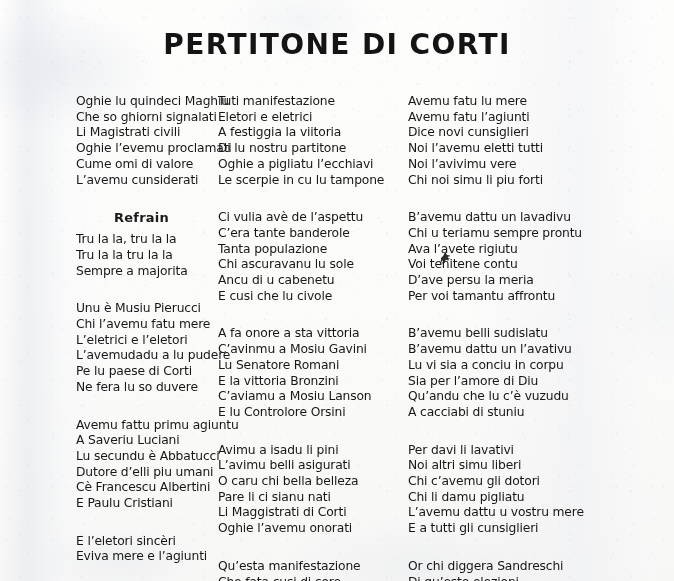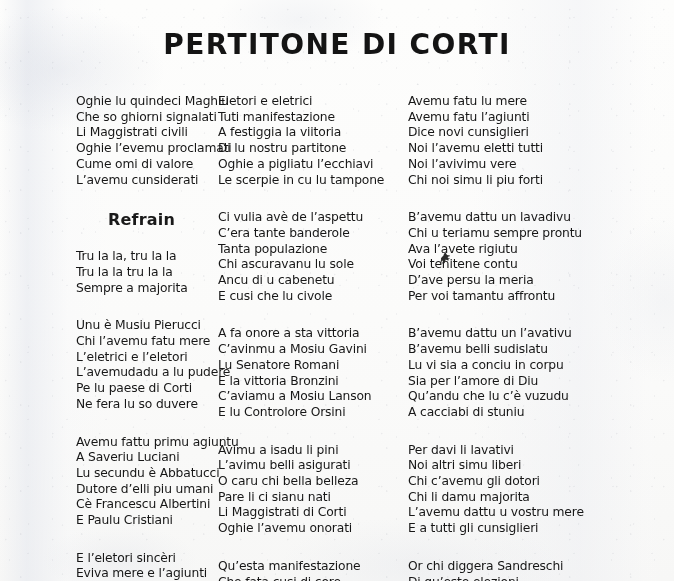--- a/index.html
+++ b/index.html
@@ -94,25 +94,25 @@
   .col-1 { width: 207px; padding-left: 76px; }
   .col-2 { width: 186px; padding-left: 11px; }
   .col-3 { width: 281px; padding-left: 15px; }
 
   .stanza {
     margin: 0 0 22px 0;
   }
 
   .stanza-heading {
     font-family: "DejaVu Sans", sans-serif;
-    font-size: 16px;
+    font-size: 13px;
     font-weight: bold;
     color: #1a1a1a;
     text-align: center;
-    margin-bottom: 20px;
+    margin-bottom: 7px;
     letter-spacing: 0.2px;
   }
 
   .line {
     font-family: "DejaVu Sans", sans-serif;
     font-size: 12.3px;
     line-height: 15.7px;
     color: #171717;
     white-space: pre;
     letter-spacing: -0.15px;
@@ -134,21 +134,21 @@
 
 <div id="sheet">
 
   <div id="title">PERTITONE DI CORTI</div>
 
   <div id="columns">
     <div class="column col-1">
         <div class="stanza">
           <div class="line">Oghie lu quindeci Maghiu</div>
           <div class="line">Che so ghiorni signalati</div>
-          <div class="line">Li Maggistrati civili</div>
+          <div class="line">Li Magistrati civili</div>
           <div class="line">Oghie l’evemu proclamati</div>
           <div class="line">Cume omi di valore</div>
           <div class="line">L’avemu cunsiderati</div>
         </div>
         <div class="stanza">
           <div class="stanza-heading">Refrain</div>
           <div class="line">Tru la la, tru la la</div>
           <div class="line">Tru la la tru la la</div>
           <div class="line">Sempre a majorita</div>
         </div>
@@ -168,22 +168,22 @@
           <div class="line">Cè Francescu Albertini</div>
           <div class="line">E Paulu Cristiani</div>
         </div>
         <div class="stanza">
           <div class="line">E l’eletori sincèri</div>
           <div class="line">Eviva mere e l’agiunti</div>
         </div>
       </div>
     <div class="column col-2">
         <div class="stanza">
+          <div class="line">Tuti manifestazione</div>
           <div class="line">Eletori e eletrici</div>
-          <div class="line">Tuti manifestazione</div>
           <div class="line">A festiggia la viitoria</div>
           <div class="line">Di lu nostru partitone</div>
           <div class="line">Oghie a pigliatu l’ecchiavi</div>
           <div class="line">Le scerpie in cu lu tampone</div>
         </div>
         <div class="stanza">
           <div class="line">Ci vulia avè de l’aspettu</div>
           <div class="line">C’era tante banderole</div>
           <div class="line">Tanta populazione</div>
           <div class="line">Chi ascuravanu lu sole</div>
@@ -222,32 +222,32 @@
         </div>
         <div class="stanza">
           <div class="line">B’avemu dattu un lavadivu</div>
           <div class="line">Chi u teriamu sempre prontu</div>
           <div class="line">Ava l’avete rigiutu</div>
           <div class="line">Voi tenitene contu</div>
           <div class="line">D’ave persu la meria</div>
           <div class="line">Per voi tamantu affrontu</div>
         </div>
         <div class="stanza">
+          <div class="line">B’avemu belli sudislatu</div>
           <div class="line">B’avemu dattu un l’avativu</div>
-          <div class="line">B’avemu belli sudislatu</div>
           <div class="line">Lu vi sia a conciu in corpu</div>
           <div class="line">Sia per l’amore di Diu</div>
           <div class="line">Qu’andu che lu c’è vuzudu</div>
           <div class="line">A cacciabi di stuniu</div>
         </div>
         <div class="stanza">
           <div class="line">Per davi li lavativi</div>
           <div class="line">Noi altri simu liberi</div>
           <div class="line">Chi c’avemu gli dotori</div>
-          <div class="line">Chi li damu majorita</div>
+          <div class="line">Chi li damu pigliatu</div>
           <div class="line">L’avemu dattu u vostru mere</div>
           <div class="line">E a tutti gli cunsiglieri</div>
         </div>
         <div class="stanza">
           <div class="line">Or chi diggera Sandreschi</div>
           <div class="line">Di qu’este elezioni</div>
         </div>
       </div>
   </div>
 

